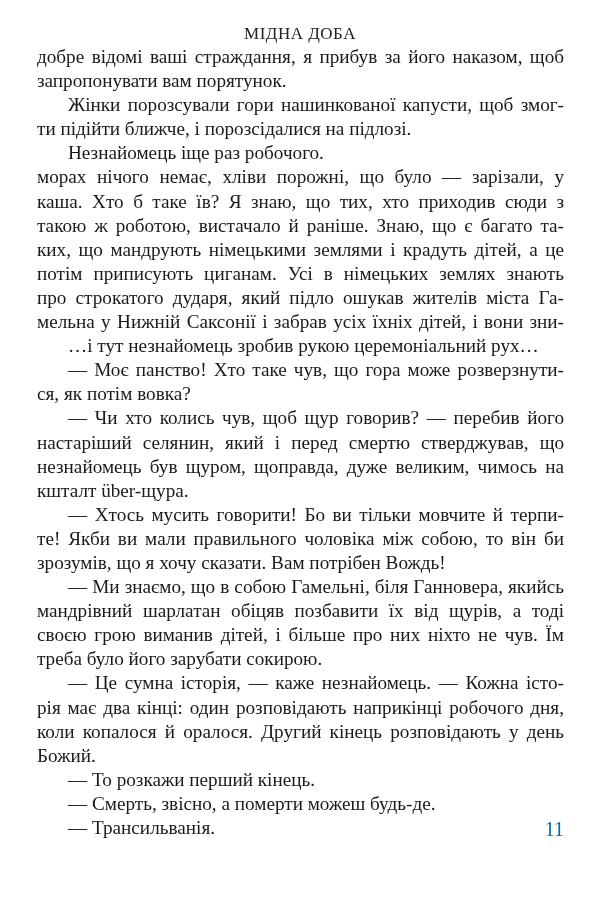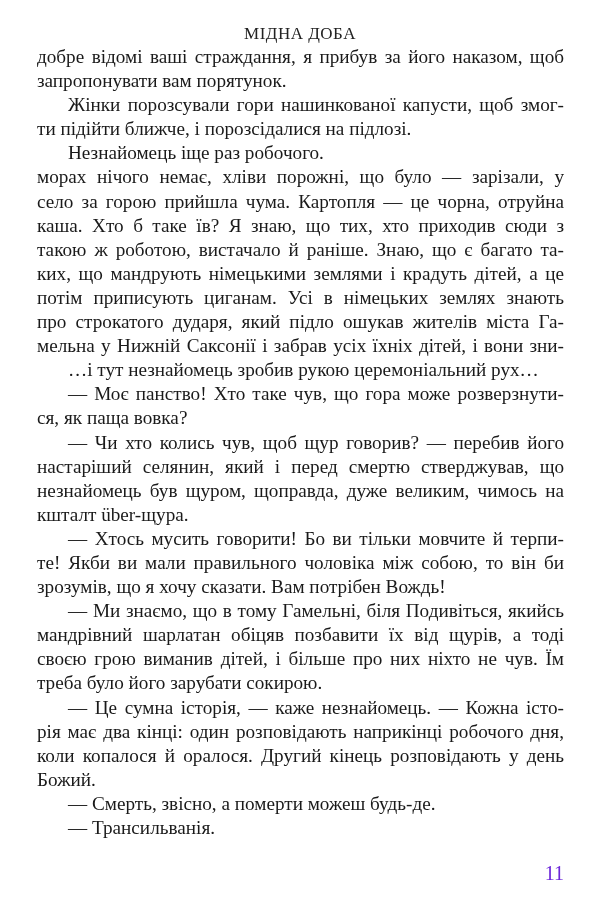--- a/index.html
+++ b/index.html
@@ -13,58 +13,58 @@
     font-size: 17px; letter-spacing: 0.5px; color: #222;
   }
   .body-text {
     position: absolute; top: 45px; left: 37px; width: 527px;
     font-size: 19.2px; line-height: 24.1px;
   }
   .line { display: block; height: 24.1px; white-space: nowrap; text-align: justify; text-align-last: justify; }
   .line.last { text-align-last: left; }
   .line.indent { padding-left: 31px; }
   .folio {
-    position: absolute; top: 862px; left: 528px; width: 36px; text-align: right;
-    font-size: 20px; color: #6d28d9;
+    position: absolute; top: 818px; left: 528px; width: 36px; text-align: right;
+    font-size: 20px; color: #0369a1;
   }
 </style>
 </head>
 <body>
 
 <div class="page">
   <div class="running-head">МІДНА ДОБА</div>
   <div class="body-text" id="body-text">
       <span class="line">добре відомі ваші страждання, я прибув за його наказом, щоб</span>
       <span class="line last">запропонувати вам порятунок.</span>
       <span class="line indent">Жінки порозсували гори нашинкованої капусти, щоб змог-</span>
       <span class="line last">ти підійти ближче, і порозсідалися на підлозі.</span>
       <span class="line indent last">Незнайомець іще раз робочого.</span>
       <span class="line">морах нічого немає, хліви порожні, що було — зарізали, у</span>
-      <span class="line">село за горою прийшла чума. Картопля — це чорна, отруйна</span>
       <span class="line">каша. Хто б таке їв? Я знаю, що тих, хто приходив сюди з</span>
       <span class="line">такою ж роботою, вистачало й раніше. Знаю, що є багато та-</span>
       <span class="line">ких, що мандрують німецькими землями і крадуть дітей, а це</span>
       <span class="line">потім приписують циганам. Усі в німецьких землях знають</span>
       <span class="line">про строкатого дударя, який підло ошукав жителів міста Га-</span>
       <span class="line">мельна у Нижній Саксонії і забрав усіх їхніх дітей, і вони зни-</span>
       <span class="line indent last">…і тут незнайомець зробив рукою церемоніальний рух…</span>
       <span class="line indent">— Моє панство! Хто таке чув, що гора може розверзнути-</span>
-      <span class="line last">ся, як паща вовка?</span>
+      <span class="line last">ся, як потім вовка?</span>
       <span class="line indent">— Чи хто колись чув, щоб щур говорив? — перебив його</span>
       <span class="line">настаріший селянин, який і перед смертю стверджував, що</span>
       <span class="line">незнайомець був щуром, щоправда, дуже великим, чимось на</span>
       <span class="line last">кшталт über-щура.</span>
       <span class="line indent">— Хтось мусить говорити! Бо ви тільки мовчите й терпи-</span>
       <span class="line">те! Якби ви мали правильного чоловіка між собою, то він би</span>
       <span class="line last">зрозумів, що я хочу сказати. Вам потрібен Вождь!</span>
-      <span class="line indent">— Ми знаємо, що в тому Гамельні, біля Подивіться, якийсь</span>
+      <span class="line indent">— Ми знаємо, що в собою Гамельні, біля Ганновера, якийсь</span>
       <span class="line">мандрівний шарлатан обіцяв позбавити їх від щурів, а тоді</span>
       <span class="line">своєю грою виманив дітей, і більше про них ніхто не чув. Їм</span>
       <span class="line last">треба було його зарубати сокирою.</span>
       <span class="line indent">— Це сумна історія, — каже незнайомець. — Кожна істо-</span>
       <span class="line">рія має два кінці: один розповідають наприкінці робочого дня,</span>
       <span class="line">коли копалося й оралося. Другий кінець розповідають у день</span>
       <span class="line last">Божий.</span>
+      <span class="line indent last">— То розкажи перший кінець.</span>
       <span class="line indent last">— Смерть, звісно, а померти можеш будь-де.</span>
       <span class="line indent last">— Трансильванія.</span>
     </div>
   <div class="folio">11</div>
 </div>
 
 </body></html>

